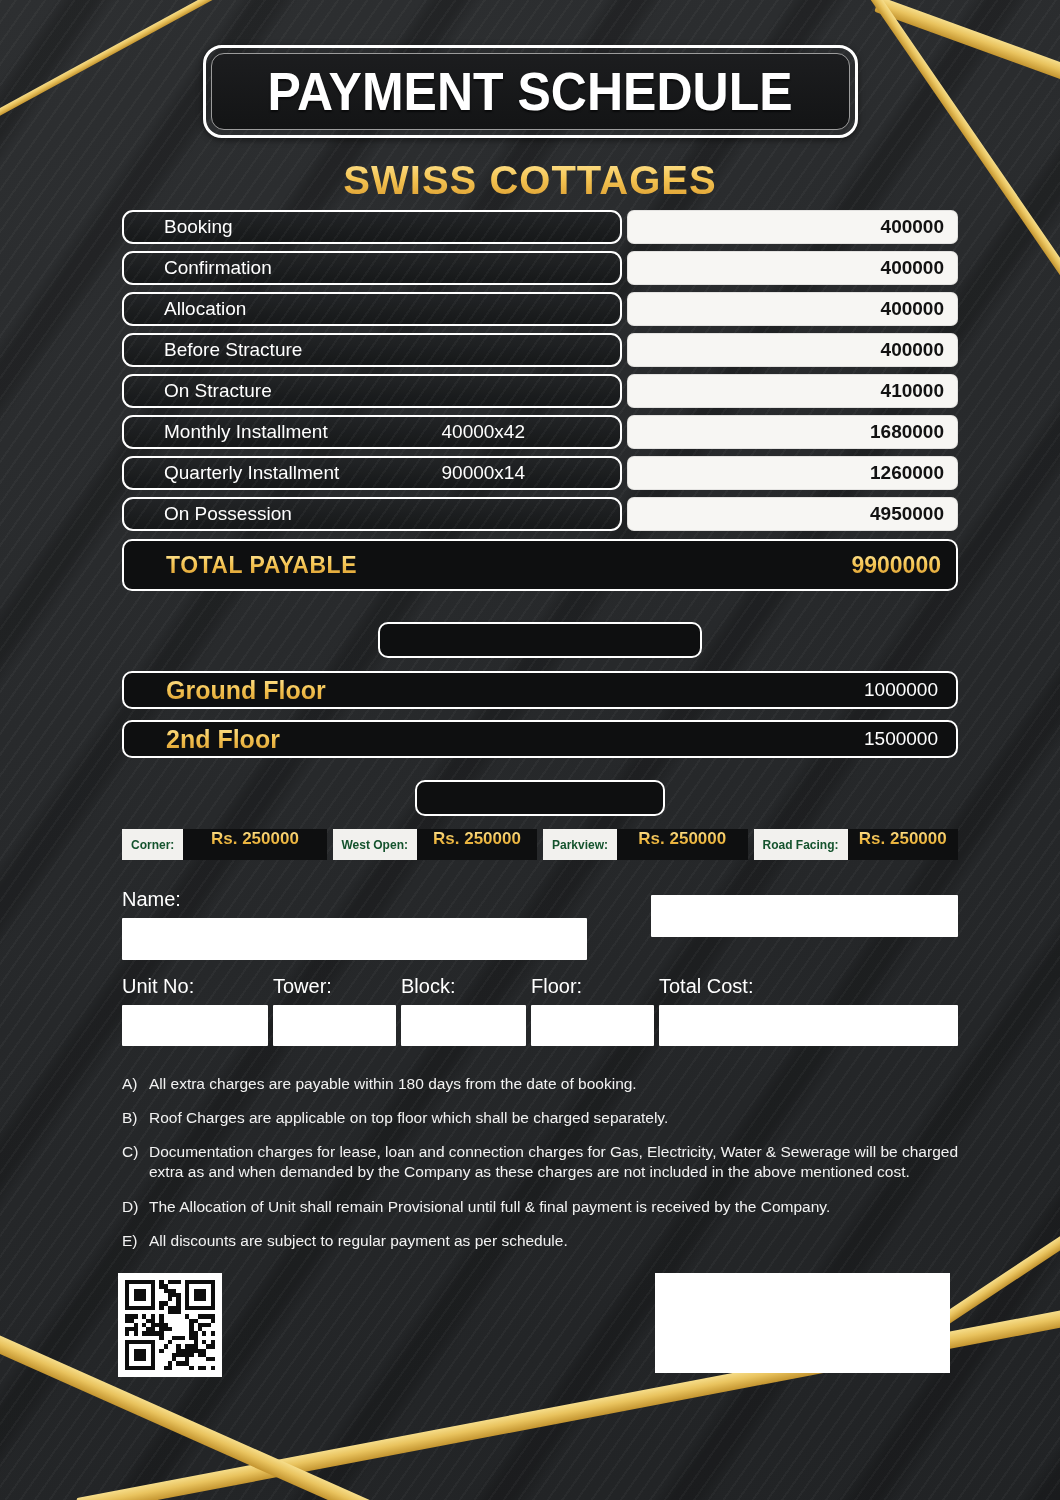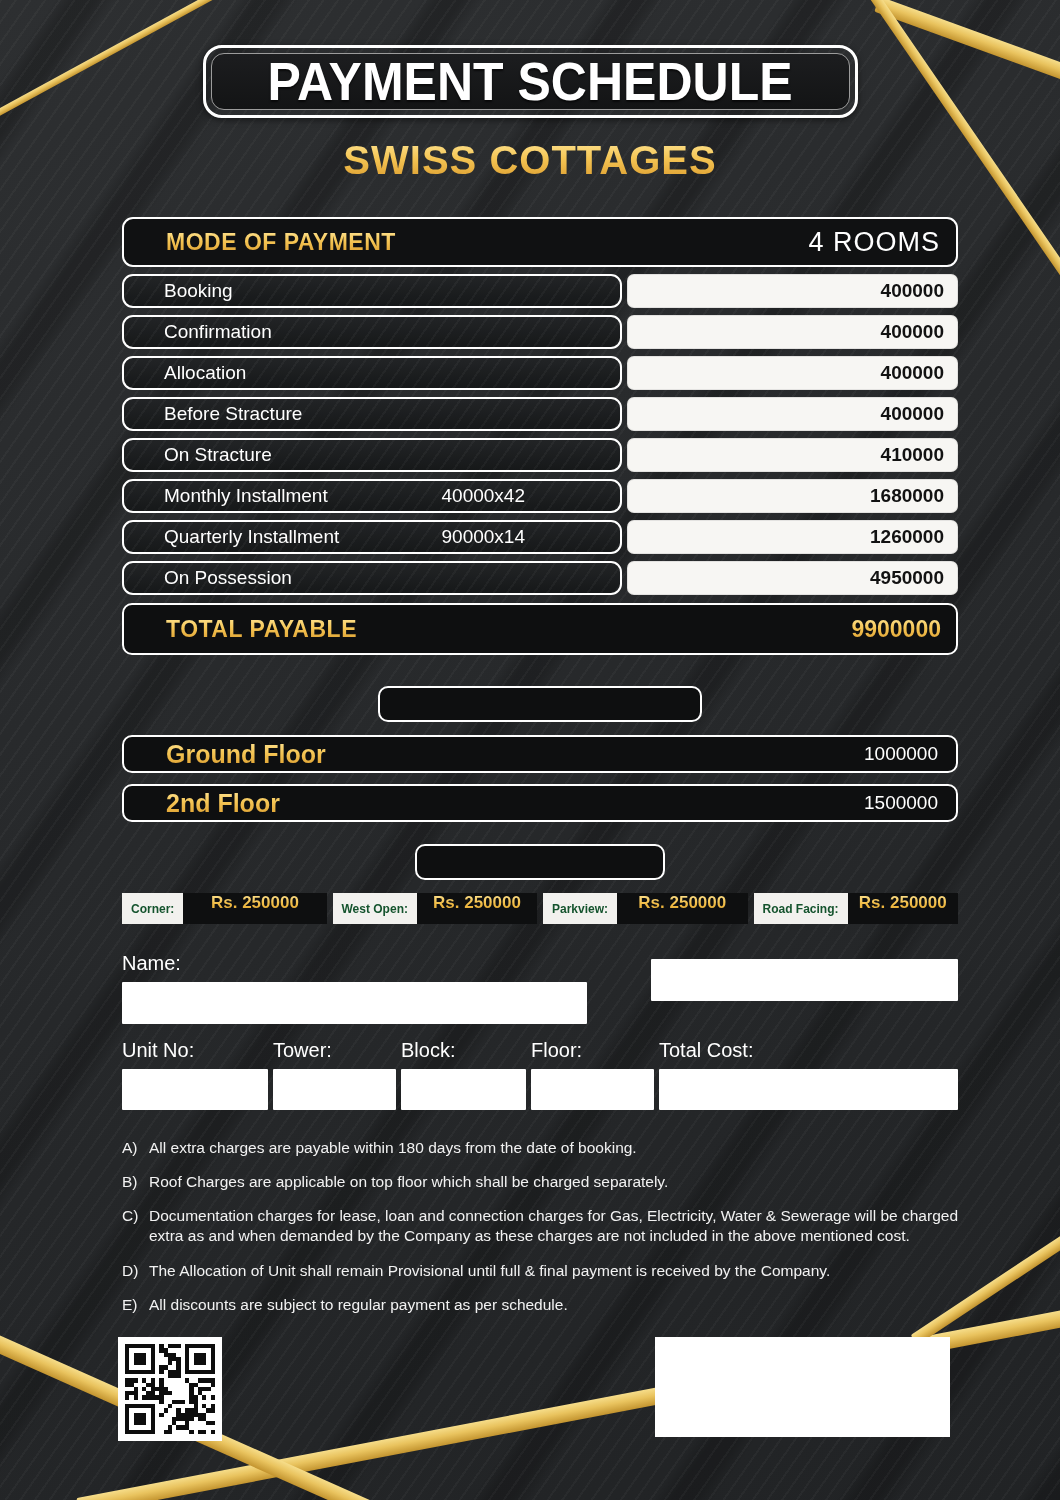--- a/index.html
+++ b/index.html
@@ -33,21 +33,21 @@
     -webkit-background-clip:text; background-clip:text;
     color:transparent;
   }
 
   
   .title-box {
     width:655px; margin:45px auto 0; border:3px solid #fff; border-radius:19px;
     padding:5px; box-shadow:0 2px 6px rgba(0,0,0,.5);
   }
   .title-inner {
-    border:1.5px solid #9c9c9c; border-radius:13px; height:57px;
+    border:1.5px solid #9c9c9c; border-radius:13px; height:77px;
     background:linear-gradient(#1c1d1f,#131415);
     display:flex; align-items:center; justify-content:center;
   }
   .title-text {
     color:#fff; font-size:50px; font-weight:bold; letter-spacing:0px;
     transform:scaleY(1.06); text-shadow:0 2px 2px rgba(0,0,0,.6); white-space:nowrap;
   }
   .subtitle {
     margin-top:20px; text-align:center; font-size:40px; font-weight:bold; letter-spacing:1px;
   }
@@ -163,24 +163,20 @@
 
     <div class="title-box">
       <div class="title-inner">
         <div class="title-text">PAYMENT SCHEDULE</div>
       </div>
     </div>
     <div class="subtitle gold-grad">SWISS COTTAGES</div>
 
     <div class="col">
 
-      <div class="sched-header">
-        <span class="left gold-grad">MODE OF PAYMENT</span>
-        <span class="right">4 ROOMS</span>
-      </div>
 
       <div>
 
           <div class="srow">
             <div class="lpill">
               <span>Booking</span>
               <span class="mult"></span>
             </div>
             <div class="vpill">400000</div>
           </div>

